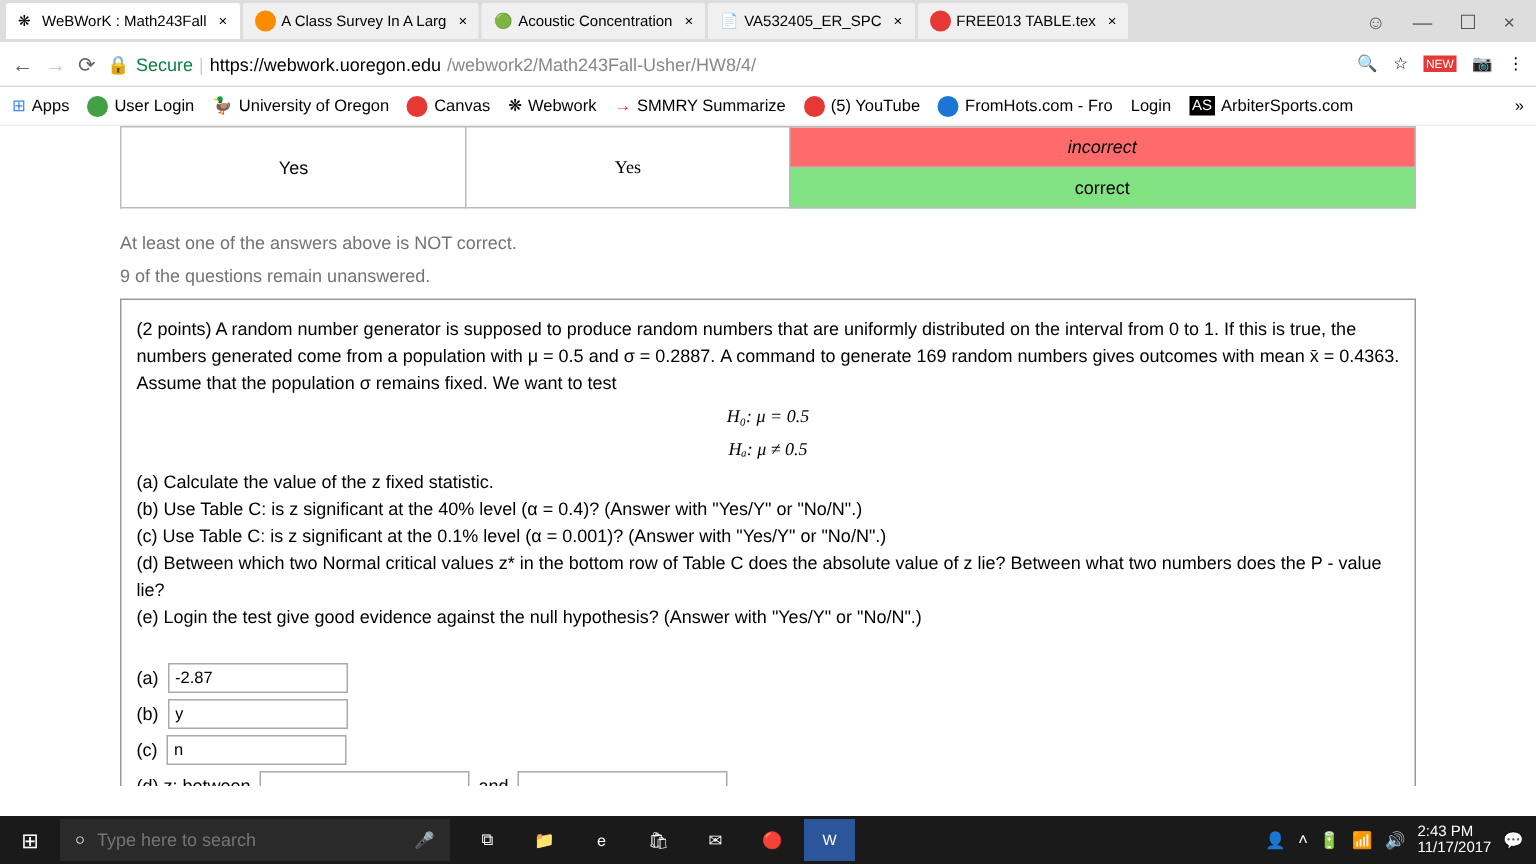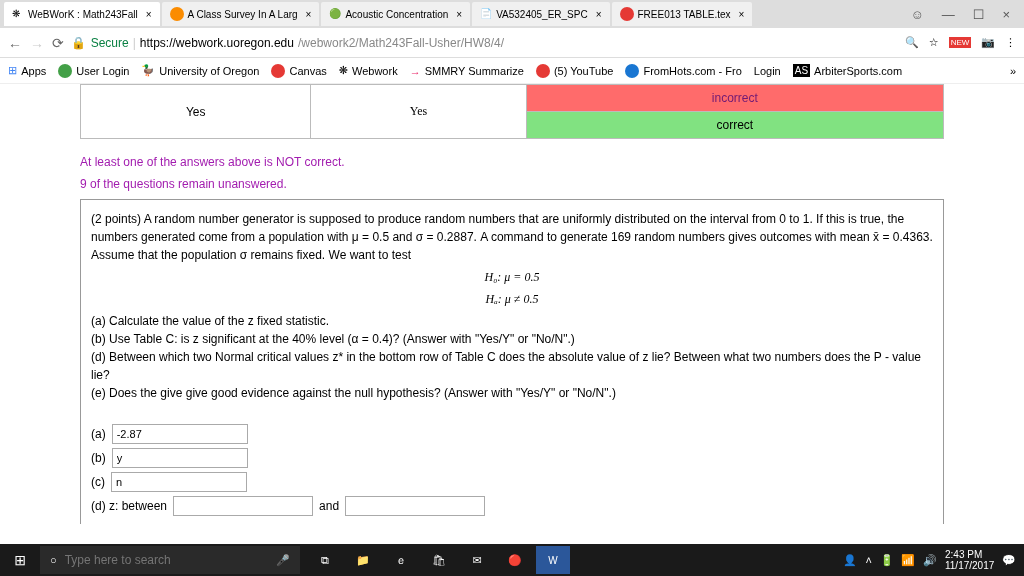--- a/index.html
+++ b/index.html
@@ -19,30 +19,30 @@
 .url-gray { color: #888; }
 .nav-right { display: flex; gap: 10px; align-items: center; }
 .new-badge { background: #e53935; color:#fff; font-size:8px; padding:1px 2px; }
 
 .bookmarks { display: flex; align-items: center; height: 26px; padding: 0 8px; gap: 12px; font-size: 11px; border-bottom: 1px solid #eee; }
 .bm-item { display: flex; align-items: center; gap: 4px; cursor: pointer; }
 
 .content { padding: 0 80px; height: 440px; overflow-y: auto; }
 .status-table { width: 100%; border-collapse: collapse; margin-bottom: 16px; }
 .status-table td { border: 1px solid #bbb; padding: 6px; text-align: center; font-size: 12px; }
-.incorrect-cell { background: #ff6b6b; color: #701a75; }
+.incorrect-cell { background: #ff6b6b; color: #000000; font-style: italic; }
 .correct-cell { background: #81e281; color: #000; }
 
-.error-text { color: #a21caf; font-size: 12px; margin: 8px 0; }
+.error-text { color: #737373; font-size: 12px; margin: 8px 0; }
 .problem-box { border: 1px solid #999; padding: 10px; font-size: 12px; line-height: 1.5; }
 .math { font-family: Liberation Serif, serif; font-style: italic; text-align: center; margin: 4px 0; }
 
 .answer-row { margin: 4px 0; display: flex; align-items: center; gap: 6px; }
 .answer-input { border: 1px solid #aaa; padding: 2px 4px; font-size: 11px; height: 20px; }
-.w120 { width: 136px; }
+.w120 { width: 120px; }
 .w140 { width: 140px; }
 
 .taskbar { position: fixed; bottom: 0; left: 0; right: 0; height: 32px; background: #1a1a1a; display: flex; align-items: center; color: #fff; font-size: 11px; }
 .win-btn { width: 40px; text-align: center; font-size: 14px; }
 .search-box { background: #2a2a2a; display: flex; align-items: center; gap: 8px; padding: 0 10px; height: 28px; width: 260px; }
 .search-box input { background: transparent; border: none; color: #ccc; outline: none; font-size: 12px; flex:1; }
 .task-icons { display: flex; gap: 4px; margin-left: 8px; }
 .task-icon { width: 34px; height: 28px; display: flex; align-items: center; justify-content: center; }
 .tray { margin-left: auto; display: flex; align-items: center; gap: 8px; padding-right: 8px; }
 .clock { text-align: left; line-height: 1.1; font-size: 10px; }
@@ -170,22 +170,23 @@
 
   <div class="error-text">At least one of the answers above is NOT correct.</div>
   <div class="error-text">9 of the questions remain unanswered.</div>
 
   <div class="problem-box">
     <p>(2 points) A random number generator is supposed to produce random numbers that are uniformly distributed on the interval from 0 to 1. If this is true, the numbers generated come from a population with μ = 0.5 and σ = 0.2887. A command to generate 169 random numbers gives outcomes with mean x̄ = 0.4363. Assume that the population σ remains fixed. We want to test</p>
     <div class="math">H₀: μ = 0.5</div>
     <div class="math">Hₐ: μ ≠ 0.5</div>
     <p>(a) Calculate the value of the z fixed statistic.</p>
     <p>(b) Use Table C: is z significant at the 40% level (α = 0.4)? (Answer with "Yes/Y" or "No/N".)</p>
+    <p>(c) Use Table C: is z significant at the 0.1% level (α = 0.001)? (Answer with "Yes/Y" or "No/N".)</p>
     <p>(d) Between which two Normal critical values z* in the bottom row of Table C does the absolute value of z lie? Between what two numbers does the P - value lie?</p>
-    <p>(e) Does the give give good evidence against the null hypothesis? (Answer with "Yes/Y" or "No/N".)</p>
+    <p>(e) Login the test give good evidence against the null hypothesis? (Answer with "Yes/Y" or "No/N".)</p>
     <br>
     <div class="answer-row">
         <span>(a)</span>
         <input class="answer-input w120" value="-2.87" style="">
       </div>
     <div class="answer-row">
         <span>(b)</span>
         <input class="answer-input w120" value="y" style="">
       </div>
     <div class="answer-row">

